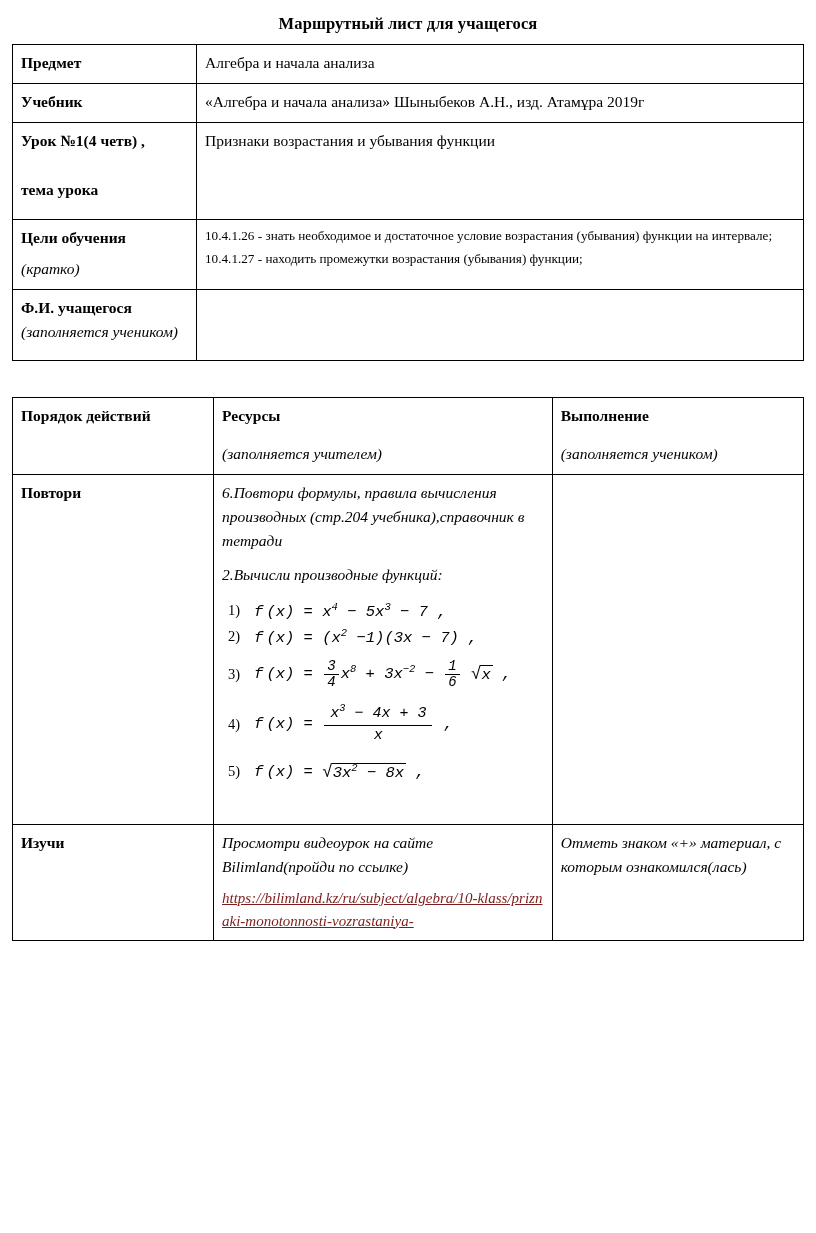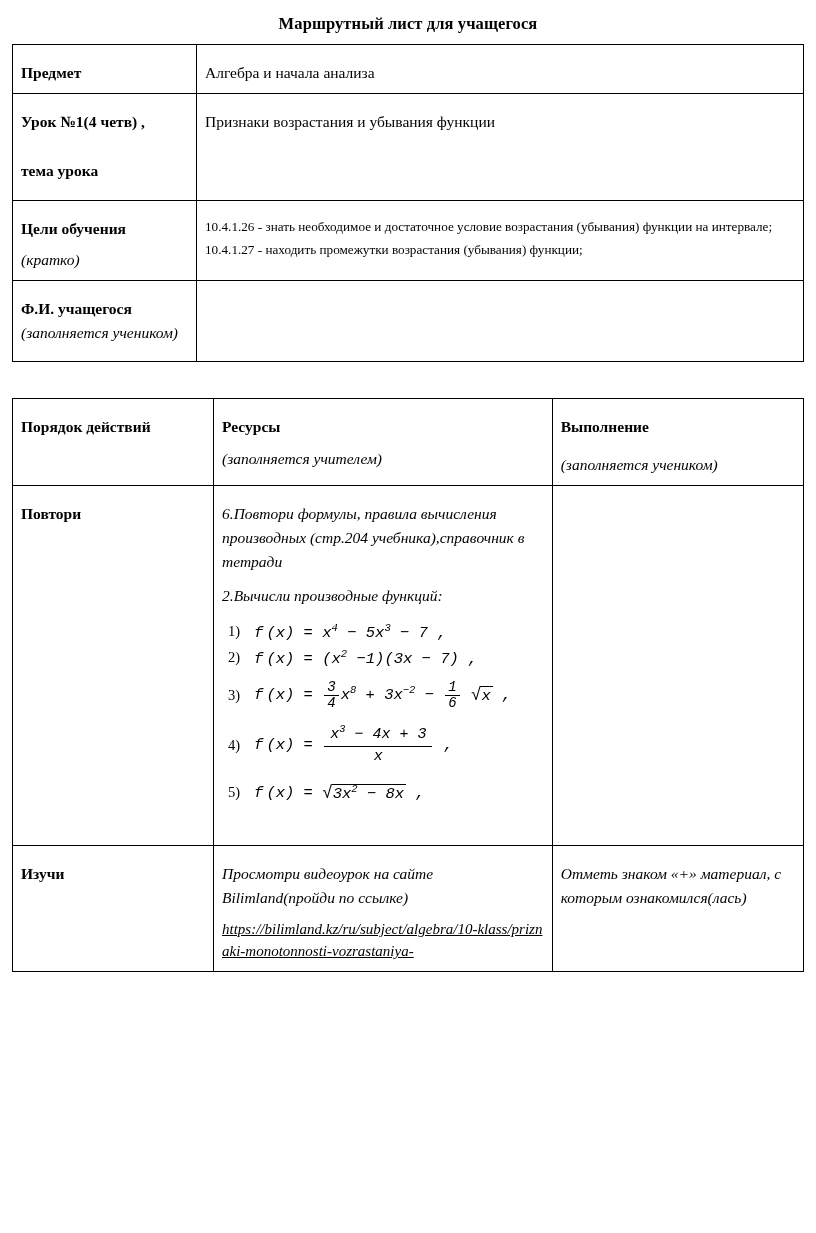--- a/index.html
+++ b/index.html
@@ -29,33 +29,33 @@
     letter-spacing: 0.1px;
   }
   table.tbl {
     border-collapse: collapse;
     width: 792px;
     table-layout: fixed;
   }
   table.tbl td {
     border: 1px solid #000;
     vertical-align: top;
-    padding: 16px 8px 8px 8px;
+    padding: 6px 8px 8px 8px;
   }
   .b { font-weight: bold; font-size: 15.5px; line-height: 1.5; }
   .n { font-size: 15.5px; line-height: 1.55; }
   .sm { font-size: 13.2px; line-height: 1.45; }
   .it { font-style: italic; }
   .gap { height: 36px; }
   .cellpad-tall { height: 44px; }
   .lbl-col { width: 184px; }
   .res-col { width: 310px; }
   .done-col { width: 230px; }
   .link {
-    color: #000000;
+    color: #7f1d1d;
     text-decoration: underline;
     font-style: italic;
     font-size: 15px;
     word-break: break-all;
     line-height: 1.5;
   }
   .item-row {
     display: flex;
     align-items: center;
     margin: 4px 0 6px 6px;
@@ -119,20 +119,24 @@
     <colgroup>
         <col class="lbl-col">
         <col>
       </colgroup>
     <tbody>
       <tr>
         <td class="b">Предмет</td>
         <td class="n">Алгебра и начала анализа</td>
       </tr>
       <tr>
+        <td class="b">Учебник</td>
+        <td class="n">«Алгебра и начала анализа»  Шыныбеков А.Н., изд. Атамұра 2019г</td>
+      </tr>
+      <tr>
         <td>
           <div class="b">Урок №1(4 четв)  ,</div>
           <div class="b" style="margin-top:26px">тема урока</div>
         </td>
         <td class="n" style="height:82px">Признаки возрастания и убывания функции</td>
       </tr>
       <tr>
         <td>
           <div class="b">Цели обучения</div>
           <div class="n it" style="margin-top:8px">(кратко)</div>
@@ -160,21 +164,21 @@
         <col class="res-col">
         <col class="done-col">
       </colgroup>
     <tbody>
       <tr>
         <td>
           <div class="b">Порядок действий</div>
         </td>
         <td>
           <div class="b">Ресурсы</div>
-          <div class="n it" style="margin-top:8px">(заполняется учителем)</div>
+          <div class="n it" style="margin-top:14px">(заполняется учителем)</div>
         </td>
         <td>
           <div class="b">Выполнение</div>
           <div class="n it" style="margin-top:14px">(заполняется учеником)</div>
         </td>
       </tr>
 
       <tr>
         <td>
           <div class="b">Повтори</div>

